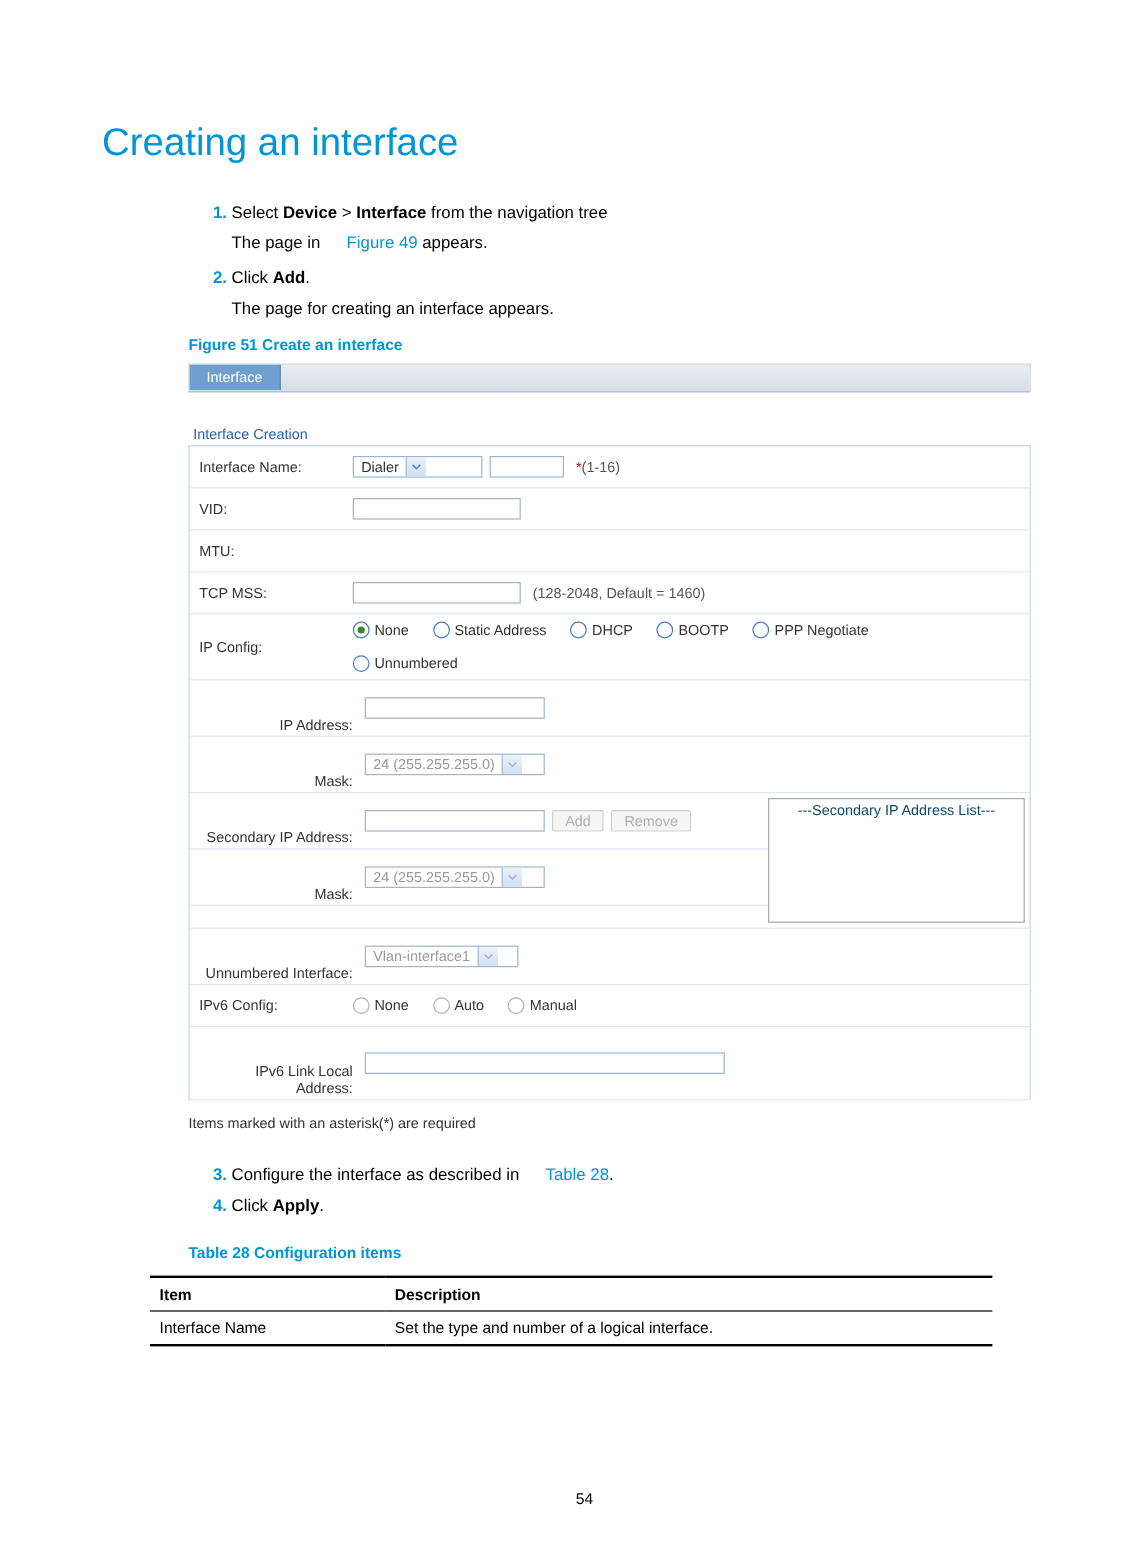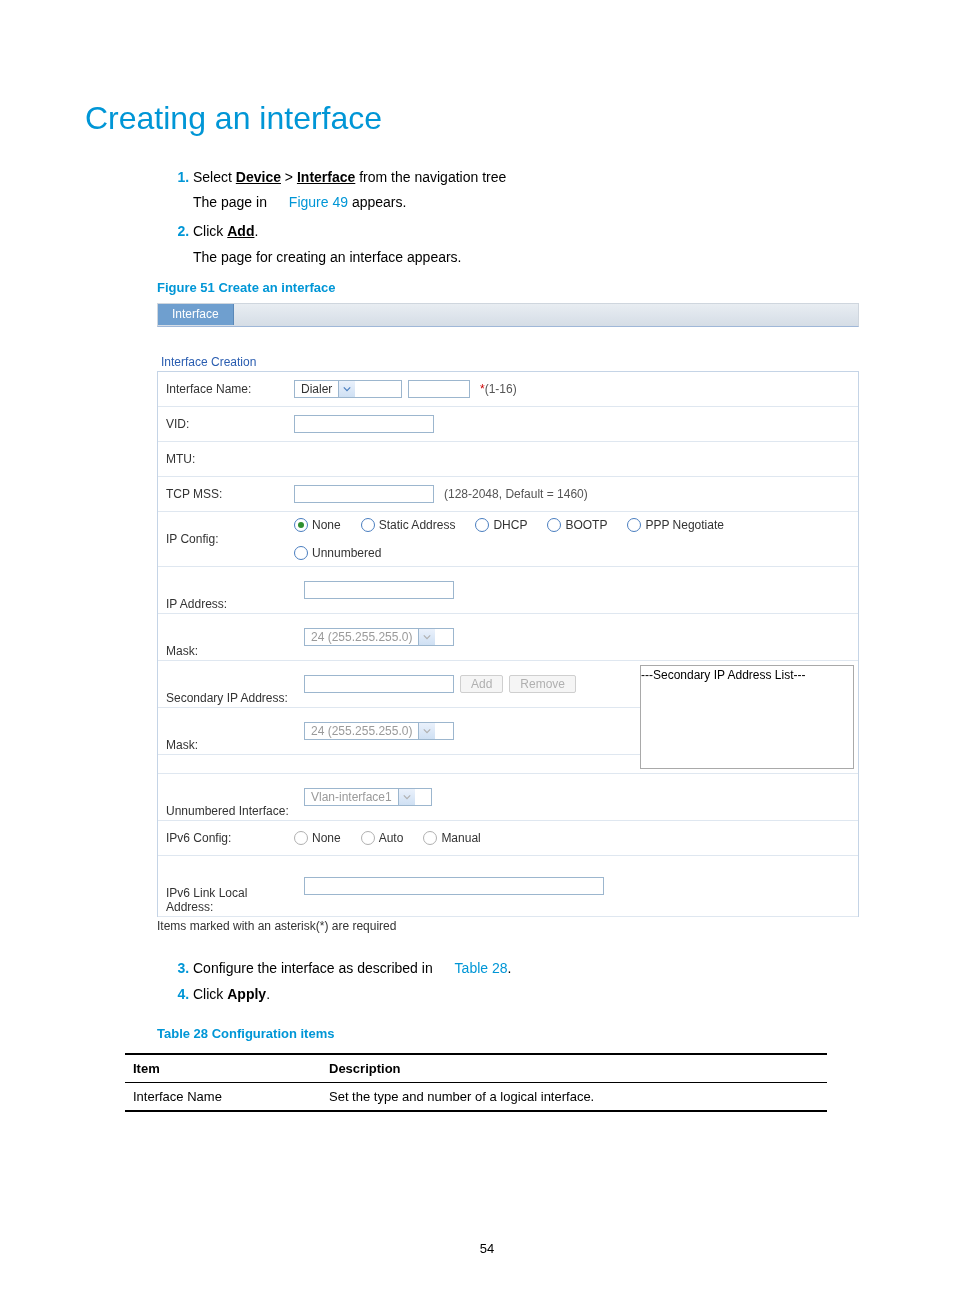--- a/index.html
+++ b/index.html
@@ -30,21 +30,21 @@
     line-height: 1.8;
   }
   ol.steps > li {
     margin-bottom: 4px;
   }
   ol.steps > li::marker {
     color: #0096d6;
     font-weight: bold;
     font-size: 14px;
   }
-  .steps b { font-weight: bold; text-decoration: underline; }
+  .steps b { font-weight: bold; }
   .sub {
     display: block;
     font-weight: normal;
   }
   .link { color: #0096d6; margin-left: 18px; }
   .figcap {
     color: #0096d6;
     font-weight: bold;
     font-size: 13px;
     margin: 8px 0 8px 72px;
@@ -95,20 +95,21 @@
     padding: 2px 0;
   }
   .frow.tall { min-height: 40px; }
   .flabel {
     width: 128px;
     text-align: left;
     padding-left: 8px;
     font-size: 12px;
   }
   .flabel.ind {
+    text-align: right;
     padding-right: 10px;
     margin-top: 28px;
   }
   .fval {
     flex: 1;
     display: flex;
     align-items: center;
     flex-wrap: wrap;
     gap: 6px;
   }
@@ -198,29 +199,29 @@
   .secondary-list {
     width: 214px;
     border: 1px solid #a9a9a9;
     margin: 4px 4px 4px 0;
     min-height: 100px;
     box-sizing: border-box;
     display: flex;
     flex-direction: column;
   }
   .secondary-list-hdr {
-    text-align: left;
-    font-size: 12px;
-    color: #000000;
+    text-align: center;
+    font-size: 12px;
+    color: #0c4a6e;
     padding: 2px 0;
   }
   .foot-note {
     font-size: 12px;
     color: #333;
-    margin-top: 2px;
+    margin-top: 12px;
   }
   .action-row {
     text-align: center;
     margin-top: 6px;
   }
   .action-row .btn {
     border: 1px solid #6b94c2;
     background: linear-gradient(#fdfeff,#dfeafd);
     padding: 2px 18px;
     margin: 0 8px;

